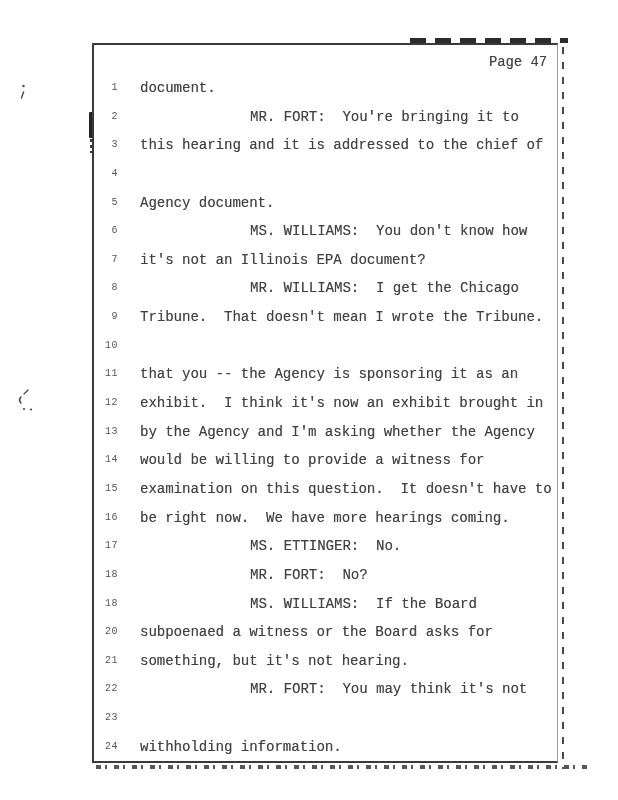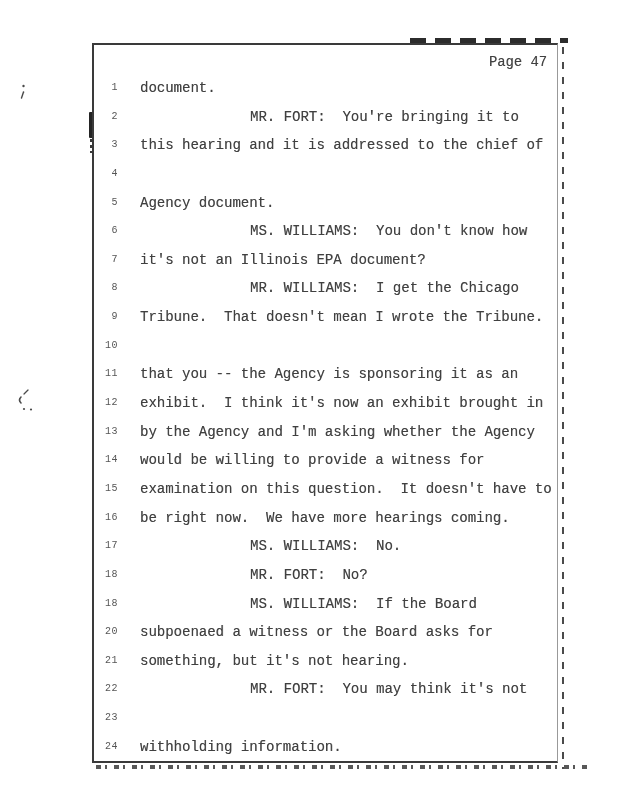--- a/index.html
+++ b/index.html
@@ -162,21 +162,21 @@
     <span class="tx">examination on this question.  It doesn't have to</span>
   </div>
 
   <div class="t-line">
     <span class="ln">16</span>
     <span class="tx">be right now.  We have more hearings coming.</span>
   </div>
 
   <div class="t-line sp">
     <span class="ln">17</span>
-    <span class="tx">MS. WILLIAMS:  No.</span>
+    <span class="tx">MS. ETTINGER:  No.</span>
   </div>
 
   <div class="t-line sp">
     <span class="ln">18</span>
     <span class="tx">MR. FORT:  No?</span>
   </div>
 
   <div class="t-line sp">
     <span class="ln">18</span>
     <span class="tx">MS. WILLIAMS:  If the Board</span>

